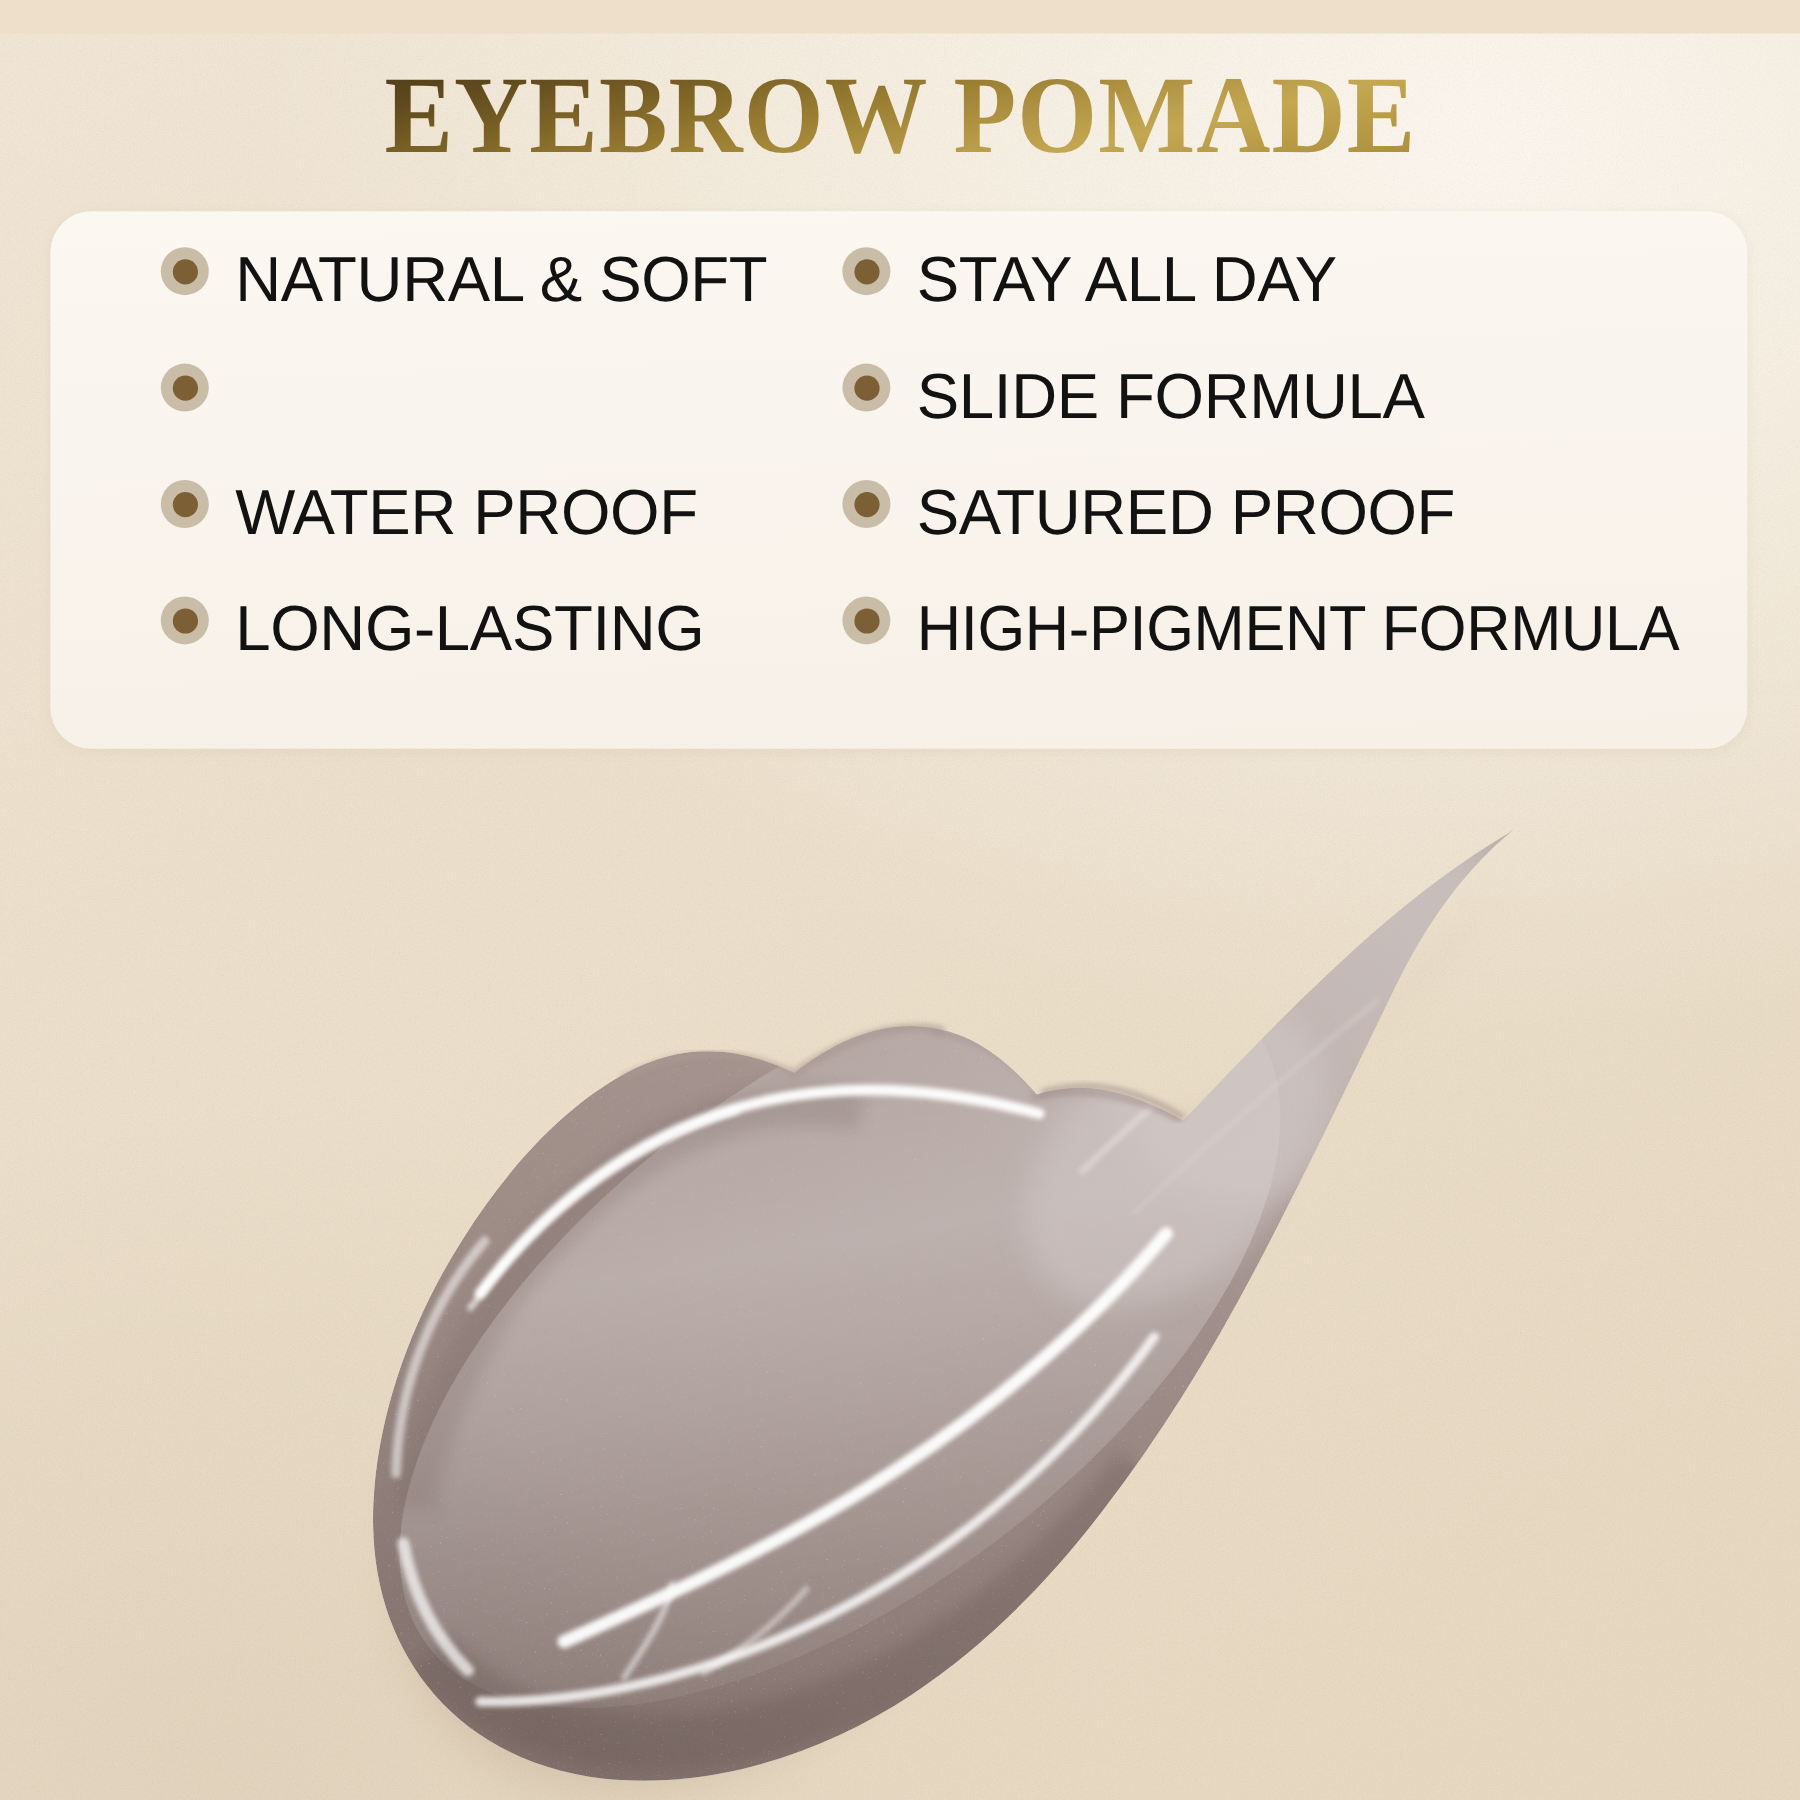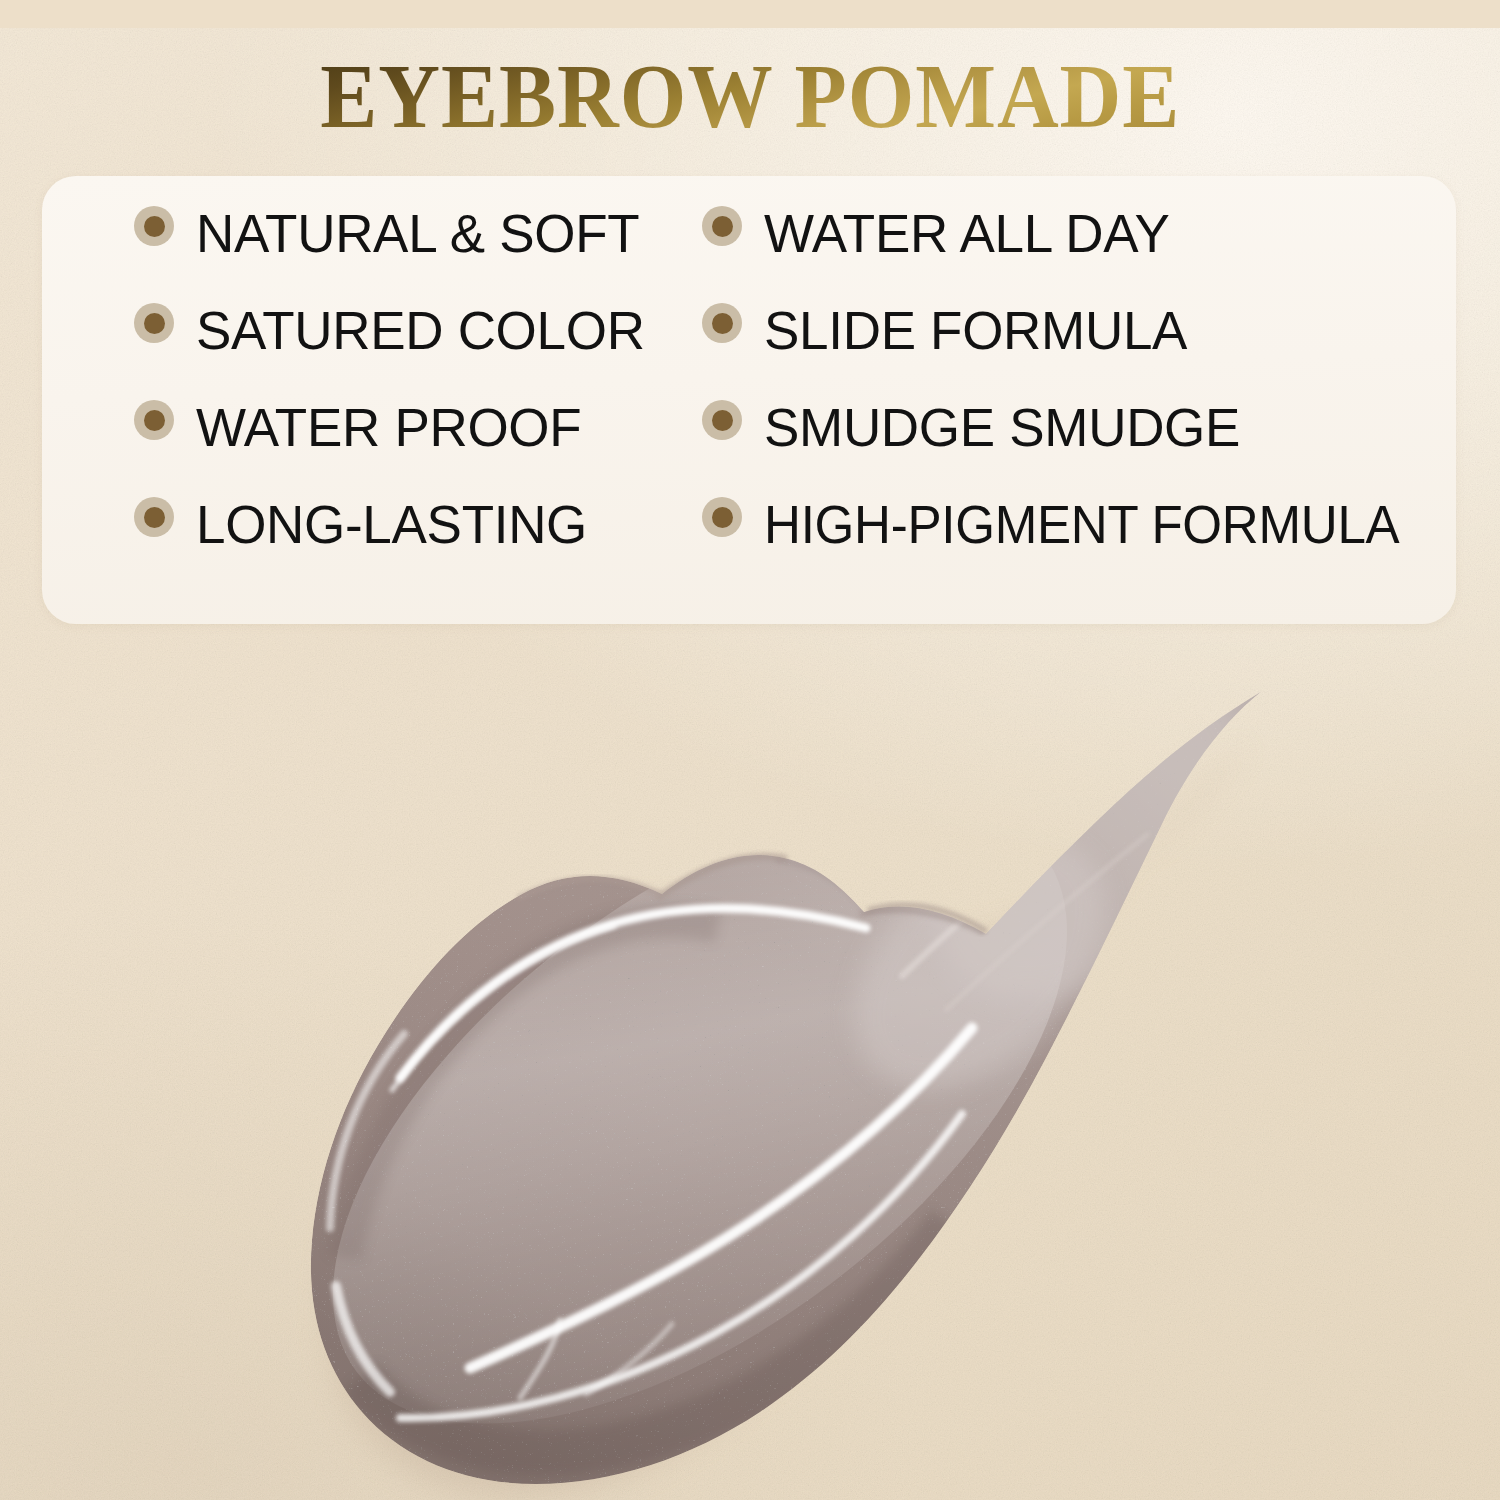--- a/index.html
+++ b/index.html
@@ -192,41 +192,40 @@
   <div class="feature-card">
     <div class="feature-grid">
 
       <div class="feature-item">
         <span class="bullet-dot"></span>
         <span class="feature-label">NATURAL &amp; SOFT</span>
       </div>
 
       <div class="feature-item col-right">
         <span class="bullet-dot"></span>
-        <span class="feature-label">WATER ALL DAY</span>
+        <span class="feature-label">STAY ALL DAY</span>
       </div>
 
       <div class="feature-item">
         <span class="bullet-dot"></span>
-        <span class="feature-label">SATURED COLOR</span>
       </div>
 
       <div class="feature-item col-right">
         <span class="bullet-dot"></span>
         <span class="feature-label">SLIDE FORMULA</span>
       </div>
 
       <div class="feature-item">
         <span class="bullet-dot"></span>
         <span class="feature-label">WATER PROOF</span>
       </div>
 
       <div class="feature-item col-right">
         <span class="bullet-dot"></span>
-        <span class="feature-label">SMUDGE SMUDGE</span>
+        <span class="feature-label">SATURED PROOF</span>
       </div>
 
       <div class="feature-item">
         <span class="bullet-dot"></span>
         <span class="feature-label">LONG-LASTING</span>
       </div>
 
       <div class="feature-item col-right">
         <span class="bullet-dot"></span>
         <span class="feature-label condensed">HIGH-PIGMENT FORMULA</span>

